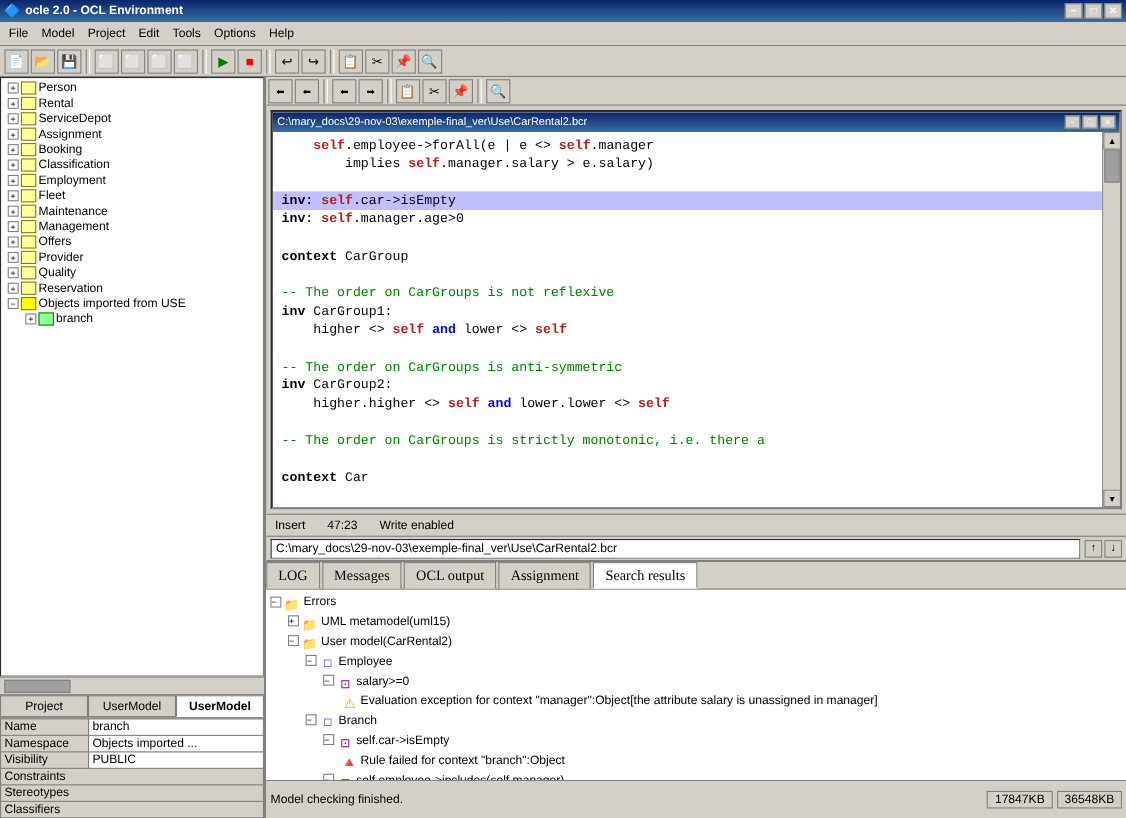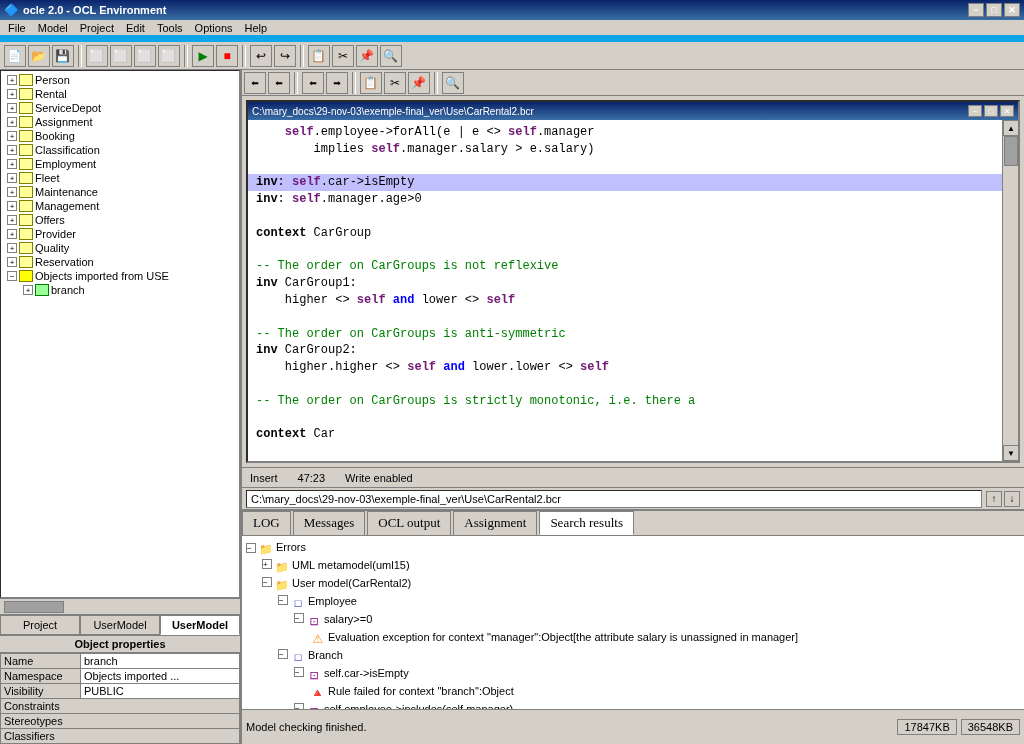--- a/index.html
+++ b/index.html
@@ -5,21 +5,21 @@
     * { margin: 0; padding: 0; box-sizing: border-box; }
     body { font-family: 'Arial', sans-serif; font-size: 11px; background: #d4d0c8; color: #000; overflow: hidden; width: 1024px; height: 744px; }
 
     
     #title-bar { background: linear-gradient(to bottom, #0a246a, #3a6ea5); color: white; height: 20px; display: flex; align-items: center; justify-content: space-between; padding: 0 4px; font-size: 11px; font-weight: bold; }
     #title-bar-left { display: flex; align-items: center; gap: 4px; }
     #title-bar-right { display: flex; gap: 2px; }
     .title-btn { background: #d4d0c8; border: 1px solid #808080; width: 16px; height: 14px; font-size: 9px; display: flex; align-items: center; justify-content: center; cursor: pointer; }
 
     
-    #menu-bar { background: #d4d0c8; height: 22px; display: flex; align-items: center; padding: 0 2px; border-bottom: 7px solid #0ea5e9; }
+    #menu-bar { background: #d4d0c8; height: 22px; display: flex; align-items: center; padding: 0 2px; border-bottom: 1px solid #0ea5e9; }
     .menu-item { padding: 2px 6px; font-size: 11px; cursor: pointer; }
 
     
     #toolbar { background: #d4d0c8; height: 28px; display: flex; align-items: center; padding: 2px 4px; gap: 2px; border-bottom: 1px solid #808080; }
     .tb-btn { background: #d4d0c8; border: 1px solid #808080; width: 22px; height: 22px; display: flex; align-items: center; justify-content: center; cursor: pointer; font-size: 12px; }
     .tb-sep { width: 4px; height: 22px; border-left: 1px solid #808080; border-right: 1px solid #fff; margin: 0 2px; }
 
     
     #main-container { display: flex; height: calc(744px - 20px - 22px - 28px); }
 
@@ -51,21 +51,21 @@
     
     #editor-toolbar { background: #d4d0c8; height: 26px; display: flex; align-items: center; padding: 2px; gap: 2px; border-bottom: 1px solid #808080; }
 
     
     #editor-container { flex: 1; position: relative; overflow: hidden; margin: 4px; border: 2px inset #808080; background: white; }
     #editor-titlebar { background: linear-gradient(to bottom, #0a246a, #3a6ea5); color: white; height: 18px; display: flex; align-items: center; justify-content: space-between; padding: 0 4px; font-size: 11px; }
     #editor-titlebar-right { display: flex; gap: 2px; }
     .editor-tb { background: #d4d0c8; border: 1px solid #808080; width: 14px; height: 12px; font-size: 8px; display: flex; align-items: center; justify-content: center; cursor: pointer; }
     #editor-content { background: white; padding: 4px 0; overflow: auto; height: calc(100% - 18px - 20px - 16px); font-family: 'Courier New', monospace; font-size: 12px; line-height: 1.4; }
     .code-line { padding: 0 8px; white-space: pre; min-height: 16px; }
-    .kw-self { color: #701a75; font-weight: bold; }
+    .kw-self { color: #b91c1c; font-weight: bold; }
     .kw-and { color: #0000ff; font-weight: bold; }
     .kw-context { color: #000; font-weight: bold; }
     .kw-inv { color: #000; font-weight: bold; }
     .comment { color: #008000; }
     .highlighted { background: #c0c0ff; }
     #editor-statusbar { height: 20px; display: flex; align-items: center; gap: 20px; border-top: 1px solid #808080; padding: 0 8px; background: #d4d0c8; font-size: 11px; }
 
     
     #path-bar { height: 22px; display: flex; align-items: center; background: #d4d0c8; border-top: 1px solid #808080; padding: 0 4px; gap: 4px; }
     #path-input { flex: 1; height: 18px; border: 1px inset #808080; padding: 0 4px; font-size: 11px; background: white; }
@@ -236,21 +236,20 @@
       <div style="width:60px;height:12px;background:#a0a0a0;border:1px solid #808080;margin-left:4px;"></div>
     </div>
 
     <div id="tab-buttons">
       <div class="tab-btn">Project</div>
       <div class="tab-btn">UserModel</div>
       <div class="tab-btn active">UserModel</div>
     </div>
 
     <div id="obj-props">
-      <div id="obj-props-title">Object properties</div>
       <table id="props-table">
         <tbody>
             <tr>
           <td>Name</td>
           <td>branch</td>
         </tr>
         <tr>
           <td>Namespace</td>
           <td>Objects imported ...</td>
         </tr>

